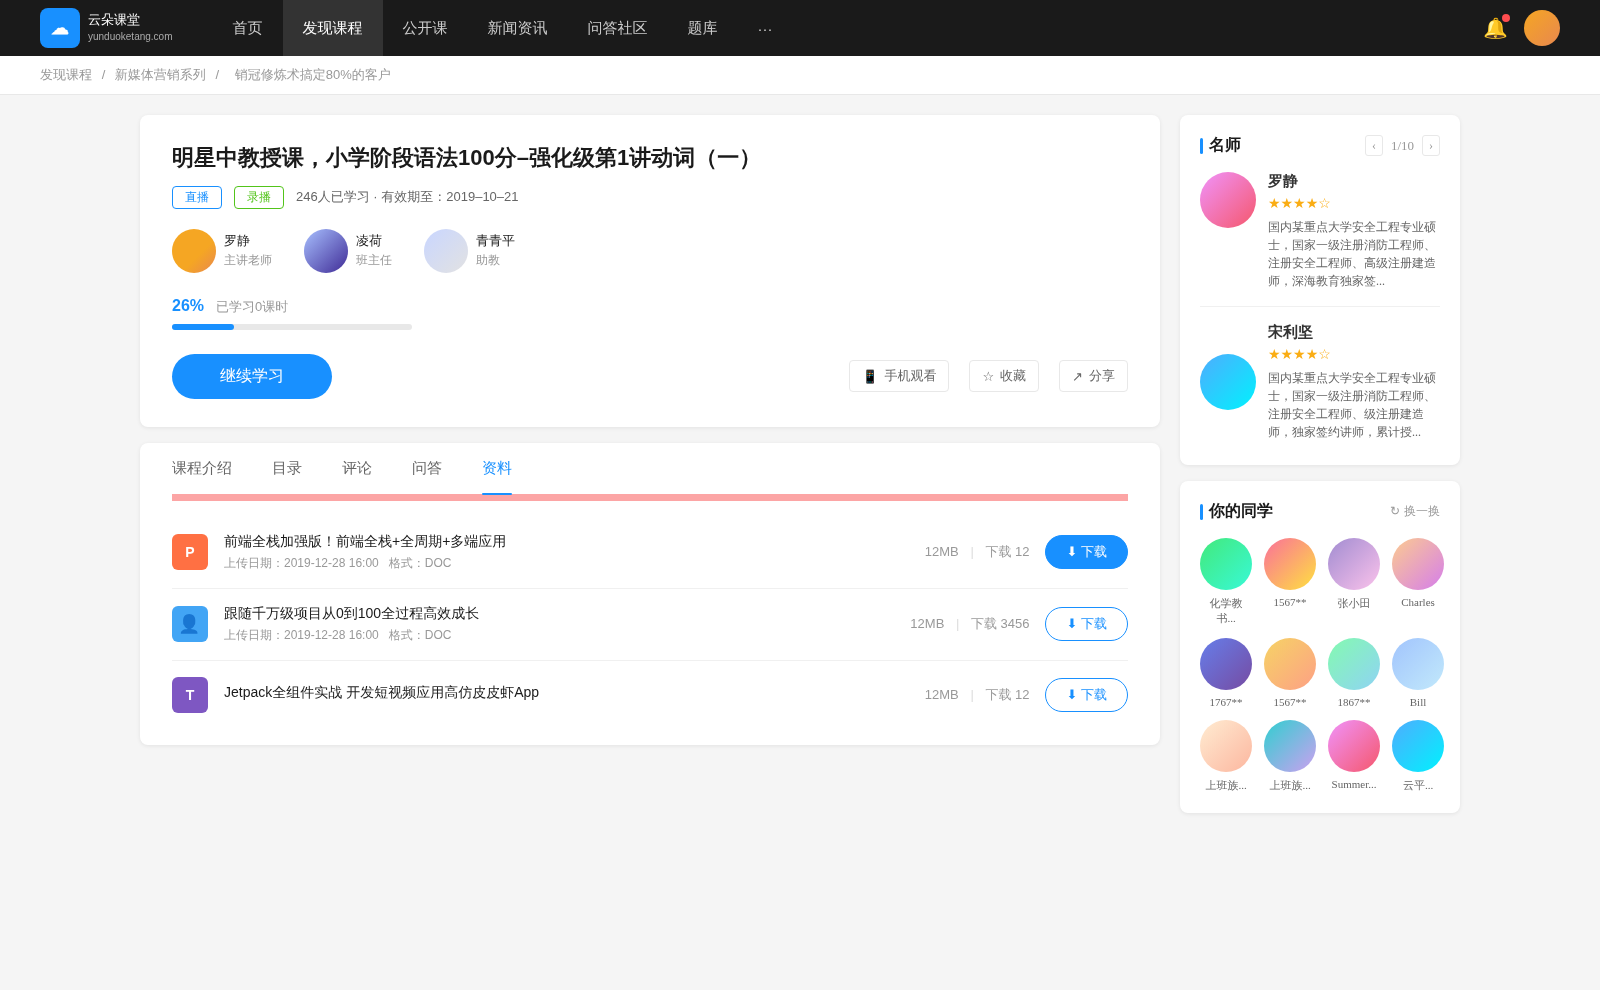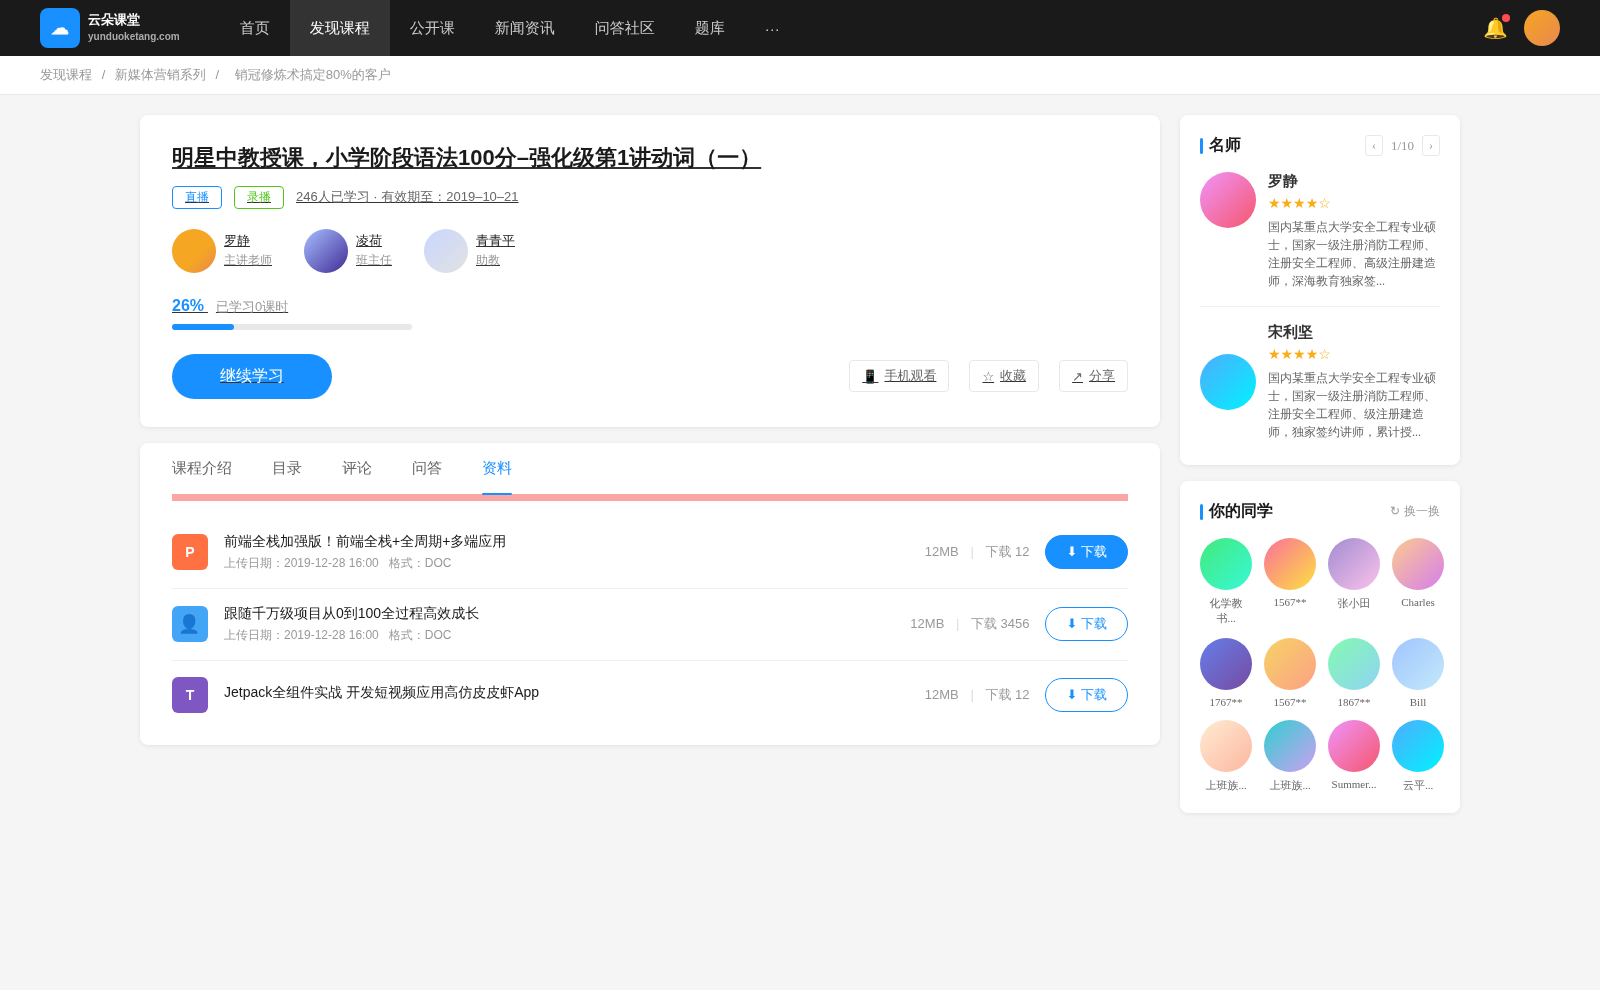--- a/index.html
+++ b/index.html
@@ -2,21 +2,21 @@
 <html><head>
   <meta charset="utf-8">
   <style>
     * { box-sizing: border-box; margin: 0; padding: 0; }
     body { font-family: -apple-system, BlinkMacSystemFont, 'PingFang SC', 'Microsoft YaHei', sans-serif; background: #f5f5f5; font-size: 14px; color: #333; }
 
     
     .navbar { background: #1a1a1a; height: 56px; display: flex; align-items: center; padding: 0 40px; }
     .logo { display: flex; align-items: center; margin-right: 40px; }
     .logo-icon { width: 40px; height: 40px; background: #1890ff; border-radius: 8px; display: flex; align-items: center; justify-content: center; color: white; font-size: 18px; font-weight: bold; margin-right: 8px; }
-    .logo-text { color: white; font-size: 13px; line-height: 1.2; font-weight: bold; }
+    .logo-text { color: white; font-size: 13px; line-height: 1.2; }
     .nav-links { display: flex; gap: 0; flex: 1; }
     .nav-item { color: #ccc; padding: 0 20px; height: 56px; display: flex; align-items: center; cursor: pointer; font-size: 15px; transition: color 0.2s; text-decoration: none; }
     .nav-item.active { background: #333; color: white; }
     .nav-right { display: flex; align-items: center; gap: 16px; margin-left: auto; }
     .bell-icon { color: #ccc; font-size: 20px; cursor: pointer; position: relative; }
     .bell-dot { position: absolute; top: -2px; right: -2px; width: 8px; height: 8px; background: #ff4d4f; border-radius: 50%; }
     .avatar-nav { width: 36px; height: 36px; border-radius: 50%; background: #ddd; overflow: hidden; cursor: pointer; }
     .avatar-nav-img { width: 100%; height: 100%; background: linear-gradient(135deg, #f5a623, #e8884f); }
 
     
@@ -24,21 +24,21 @@
     .breadcrumb a { color: #999; text-decoration: none; }
     .breadcrumb span { color: #999; margin: 0 6px; }
 
     
     .content-wrapper { max-width: 1400px; margin: 0 auto; padding: 20px 40px; display: flex; gap: 20px; }
 
     
     .left-panel { flex: 1; min-width: 0; }
 
     
-    .course-card { background: white; border-radius: 8px; padding: 28px 32px; margin-bottom: 16px; box-shadow: 0 1px 4px rgba(0,0,0,0.08); text-decoration: underline; }
+    .course-card { background: white; border-radius: 8px; padding: 28px 32px; margin-bottom: 16px; box-shadow: 0 1px 4px rgba(0,0,0,0.08); }
     .course-title { font-size: 22px; font-weight: 600; color: #1a1a1a; margin-bottom: 12px; line-height: 1.4; }
     .course-meta { display: flex; align-items: center; gap: 12px; margin-bottom: 20px; color: #666; font-size: 13px; }
     .badge { padding: 2px 12px; border-radius: 4px; font-size: 12px; border: 1px solid; }
     .badge-live { color: #1890ff; border-color: #1890ff; }
     .badge-record { color: #52c41a; border-color: #52c41a; }
     .teachers-row { display: flex; align-items: center; gap: 32px; margin-bottom: 24px; }
     .teacher-item { display: flex; align-items: center; gap: 8px; }
     .teacher-avatar { width: 44px; height: 44px; border-radius: 50%; overflow: hidden; }
     .teacher-info { font-size: 13px; }
     .teacher-name { font-weight: 500; color: #1a1a1a; margin-bottom: 2px; }

